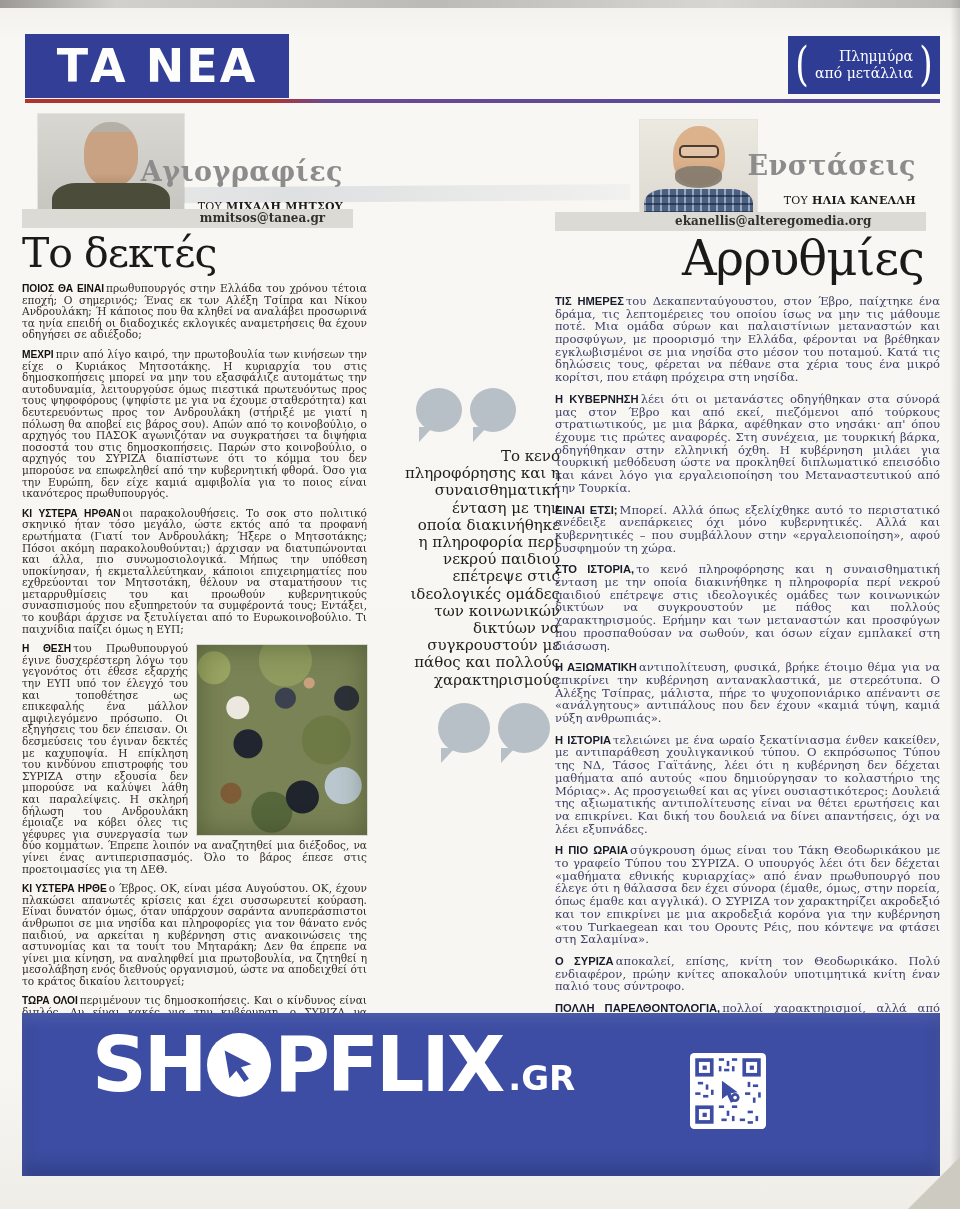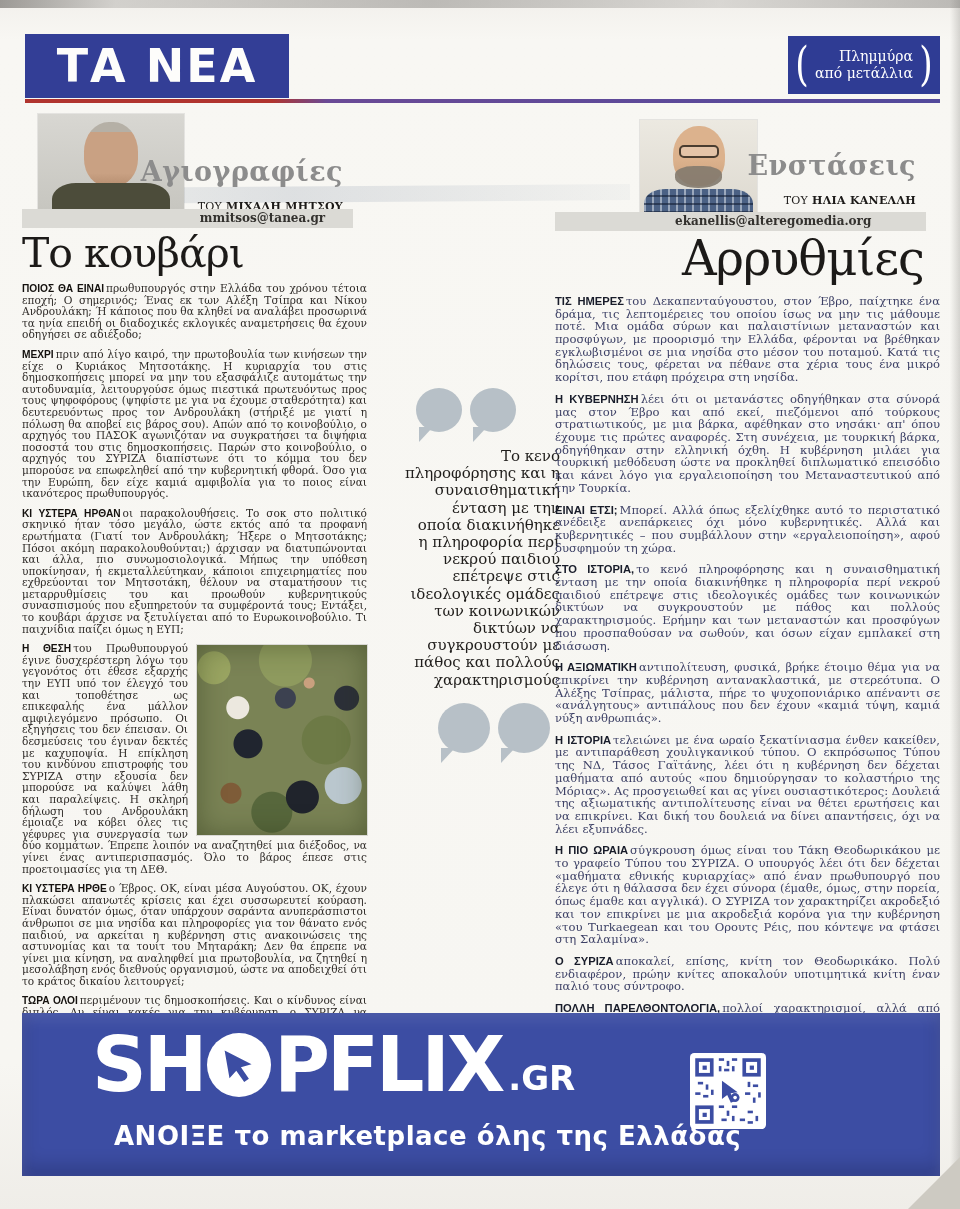--- a/index.html
+++ b/index.html
@@ -145,21 +145,21 @@
         <div class="shirt"></div>
       </div>
       <div class="colname-wrap">
         <div class="colname">Αγιογραφίες</div>
         <span class="byline"><span>ΤΟΥ</span> <b>ΜΙΧΑΛΗ ΜΗΤΣΟΥ</b></span>
       </div>
       <div class="email-strip">
         <span>mmitsos@tanea.gr</span>
       </div>
     </div>
-    <h1 class="headline">Το κουβάρι</h1>
+    <h1 class="headline">Το δεκτές</h1>
     <div class="bodytext">
       <div>
 
           <p><b class="lead">ΠΟΙΟΣ ΘΑ ΕΙΝΑΙ</b><span>πρωθυπουργός στην Ελλάδα του χρόνου τέτοια εποχή; Ο σημερινός; Ένας εκ των Αλέξη Τσίπρα και Νίκου Ανδρουλάκη; Ή κάποιος που θα κληθεί να αναλάβει προσωρινά τα ηνία επειδή οι διαδοχικές εκλογικές αναμετρήσεις θα έχουν οδηγήσει σε αδιέξοδο;</span></p>
 
           <p><b class="lead">ΜΕΧΡΙ</b><span>πριν από λίγο καιρό, την πρωτοβουλία των κινήσεων την είχε ο Κυριάκος Μητσοτάκης. Η κυριαρχία του στις δημοσκοπήσεις μπορεί να μην του εξασφάλιζε αυτομάτως την αυτοδυναμία, λειτουργούσε όμως πιεστικά πρωτευόντως προς τους ψηφοφόρους (ψηφίστε με για να έχουμε σταθερότητα) και δευτερευόντως προς τον Ανδρουλάκη (στήριξέ με γιατί η πόλωση θα αποβεί εις βάρος σου). Απών από το κοινοβούλιο, ο αρχηγός του ΠΑΣΟΚ αγωνιζόταν να συγκρατήσει τα διψήφια ποσοστά του στις δημοσκοπήσεις. Παρών στο κοινοβούλιο, ο αρχηγός του ΣΥΡΙΖΑ διαπίστωνε ότι το κόμμα του δεν μπορούσε να επωφεληθεί από την κυβερνητική φθορά. Όσο για την Ευρώπη, δεν είχε καμιά αμφιβολία για το ποιος είναι ικανότερος πρωθυπουργός.</span></p>
 
           <p><b class="lead">ΚΙ ΥΣΤΕΡΑ ΗΡΘΑΝ</b><span>οι παρακολουθήσεις. Το σοκ στο πολιτικό σκηνικό ήταν τόσο μεγάλο, ώστε εκτός από τα προφανή ερωτήματα (Γιατί τον Ανδρουλάκη; Ήξερε ο Μητσοτάκης; Πόσοι ακόμη παρακολουθούνται;) άρχισαν να διατυπώνονται και άλλα, πιο συνωμοσιολογικά. Μήπως την υπόθεση υποκίνησαν, ή εκμεταλλεύτηκαν, κάποιοι επιχειρηματίες που εχθρεύονται τον Μητσοτάκη, θέλουν να σταματήσουν τις μεταρρυθμίσεις του και προωθούν κυβερνητικούς συνασπισμούς που εξυπηρετούν τα συμφέροντά τους; Εντάξει, το κουβάρι άρχισε να ξετυλίγεται από το Ευρωκοινοβούλιο. Τι παιχνίδια παίζει όμως η ΕΥΠ;</span></p>
         </div>
       <div class="photo-wrap">
@@ -235,21 +235,20 @@
     <div class="ad-logo">
       <span>SH</span>
       <span class="logo-o">
         <svg width="40" height="40" viewBox="0 0 24 24" aria-hidden="true">
           <path d="M5 2 L19.5 12.8 L12.9 13.6 L16.4 21.2 L13.3 22.6 L9.8 15.1 L5 18.8 Z" fill="#3c4da3"></path>
         </svg>
       </span>
       <span>PFLIX</span>
       <span class="ad-tld">.GR</span>
     </div>
-    <div class="ad-tagline">ΑΝΟΙΞΕ το marketplace όλης της Ελλάδας</div>
     <div class="qr">
       <svg width="76" height="76" viewBox="0 0 29 29" aria-hidden="true">
         <rect x="0" y="0" width="29" height="29" rx="1.6" fill="#ffffff"></rect>
         <g fill="#3c4da3">
           <rect x="2" y="2" width="7" height="7"></rect>
             <rect x="20" y="2" width="7" height="7"></rect>
             <rect x="2" y="20" width="7" height="7"></rect>
           <rect x="11" y="2" width="2" height="1"></rect>
             <rect x="14" y="3" width="1" height="2"></rect>
             <rect x="16" y="2" width="2" height="1"></rect>

